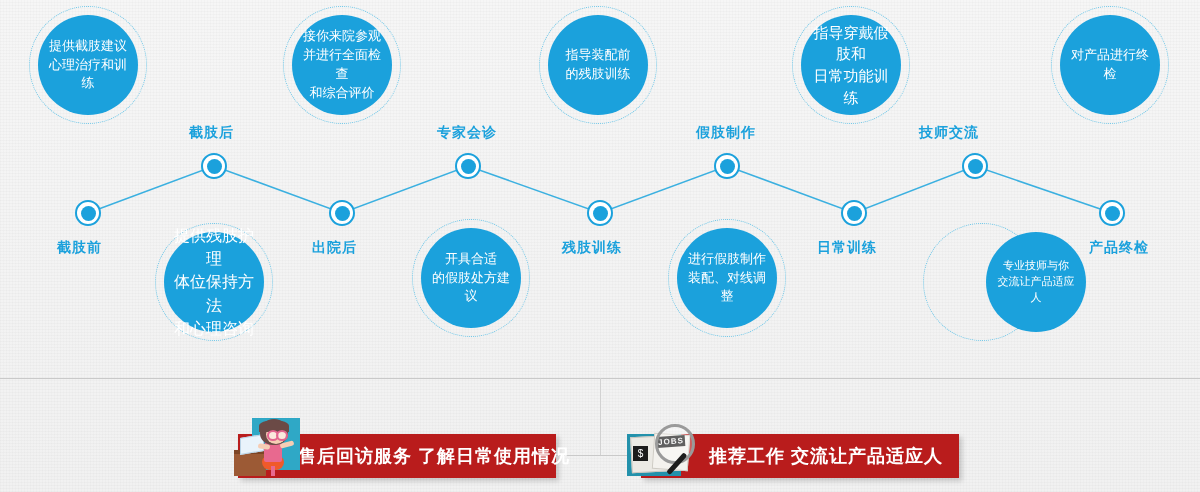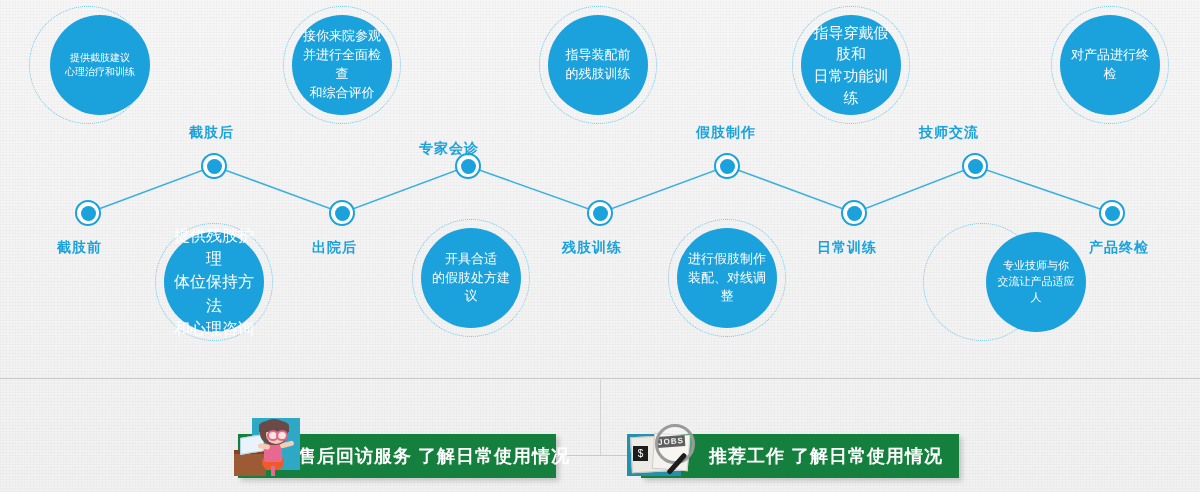--- a/index.html
+++ b/index.html
@@ -61,21 +61,21 @@
     z-index:6;
   }
 
   
   .hrule{position:absolute;background:#c9c9c9;height:1px;z-index:2;}
   .vrule{position:absolute;background:#d2d2d2;width:1px;z-index:2;}
 
   
   .banner{
     position:absolute;height:44px;
-    background:#15803d;
+    background:#b91c1c;
     display:flex;align-items:center;
     box-shadow:3px 3px 5px rgba(0,0,0,0.18);
     z-index:8;
   }
   .banner .btext{
     color:#ffffff;font-size:18px;font-weight:bold;
     white-space:nowrap;letter-spacing:1px;
   }
   .art{position:absolute;z-index:9;}
 
@@ -110,21 +110,21 @@
   <svg class="lines" viewBox="0 0 1200 492" xmlns="http://www.w3.org/2000/svg">
     <polyline points="88,213 214,166 342,213 468,166 600,213 727,166 854,213 975,166 1112,213" fill="none" stroke="#3bb0e0" stroke-width="1.6"></polyline>
   </svg>
 
   <div class="hrule" style="left:0;top:378px;width:1200px;"></div>
   <div class="vrule" style="left:600px;top:378px;height:78px;"></div>
   <div class="hrule" style="left:555px;top:455px;width:100px;"></div>
 
   <div>
     <div class="ring" style="left:29px;top:6px;width:118px;height:118px;"></div>
-    <div class="bubble" style="left:50px;top:15px;width:100px;height:100px;font-size:10px;">
+    <div class="bubble" style="left:38px;top:15px;width:100px;height:100px;font-size:13px;">
       <span class="btxt"><span>提供截肢建议</span><br>
       <span>心理治疗和训练</span></span>
     </div>
 
     <div class="ring" style="left:283px;top:6px;width:118px;height:118px;"></div>
     <div class="bubble" style="left:292px;top:15px;width:100px;height:100px;font-size:13px;">
       <span class="btxt"><span>接你来院参观</span><br>
       <span>并进行全面检查</span><br>
       <span>和综合评价</span></span>
     </div>
@@ -178,21 +178,21 @@
     <div class="node" style="left:75px;top:200px;"></div>
     <div class="nlabel" style="left:57px;top:239px;">截肢前</div>
 
     <div class="node" style="left:201px;top:153px;"></div>
     <div class="nlabel" style="left:189px;top:124px;">截肢后</div>
 
     <div class="node" style="left:329px;top:200px;"></div>
     <div class="nlabel" style="left:312px;top:239px;">出院后</div>
 
     <div class="node" style="left:455px;top:153px;"></div>
-    <div class="nlabel" style="left:419px;top:124px;margin-top:16px;">专家会诊</div>
+    <div class="nlabel" style="left:437px;top:124px;">专家会诊</div>
 
     <div class="node" style="left:587px;top:200px;"></div>
     <div class="nlabel" style="left:562px;top:239px;">残肢训练</div>
 
     <div class="node" style="left:714px;top:153px;"></div>
     <div class="nlabel" style="left:696px;top:124px;">假肢制作</div>
 
     <div class="node" style="left:841px;top:200px;"></div>
     <div class="nlabel" style="left:817px;top:239px;">日常训练</div>
 
@@ -226,16 +226,16 @@
   <div class="art" style="left:627px;top:420px;width:82px;height:62px;">
     <div class="j-panel" style="left:0;top:14px;width:54px;height:42px;"></div>
     <div class="j-paper" style="left:4px;top:16px;width:46px;height:34px;"></div>
     <div class="j-paper2" style="left:26px;top:14px;width:34px;height:34px;transform:rotate(4deg);"></div>
     <div class="j-tag" style="left:30px;top:16px;width:28px;height:11px;">JOBS</div>
     <div class="j-box" style="left:6px;top:26px;width:15px;height:15px;">$</div>
     <div class="j-lens" style="left:28px;top:4px;width:34px;height:34px;"></div>
     <div class="j-handle" style="left:56px;top:34px;width:5px;height:26px;"></div>
   </div>
   <div class="banner" style="left:641px;top:434px;width:318px;padding-left:68px;box-sizing:border-box;">
-    <span class="btext">推荐工作  了解日常使用情况</span>
+    <span class="btext">推荐工作  交流让产品适应人</span>
   </div>
 
 </div>
 
 </body></html>

